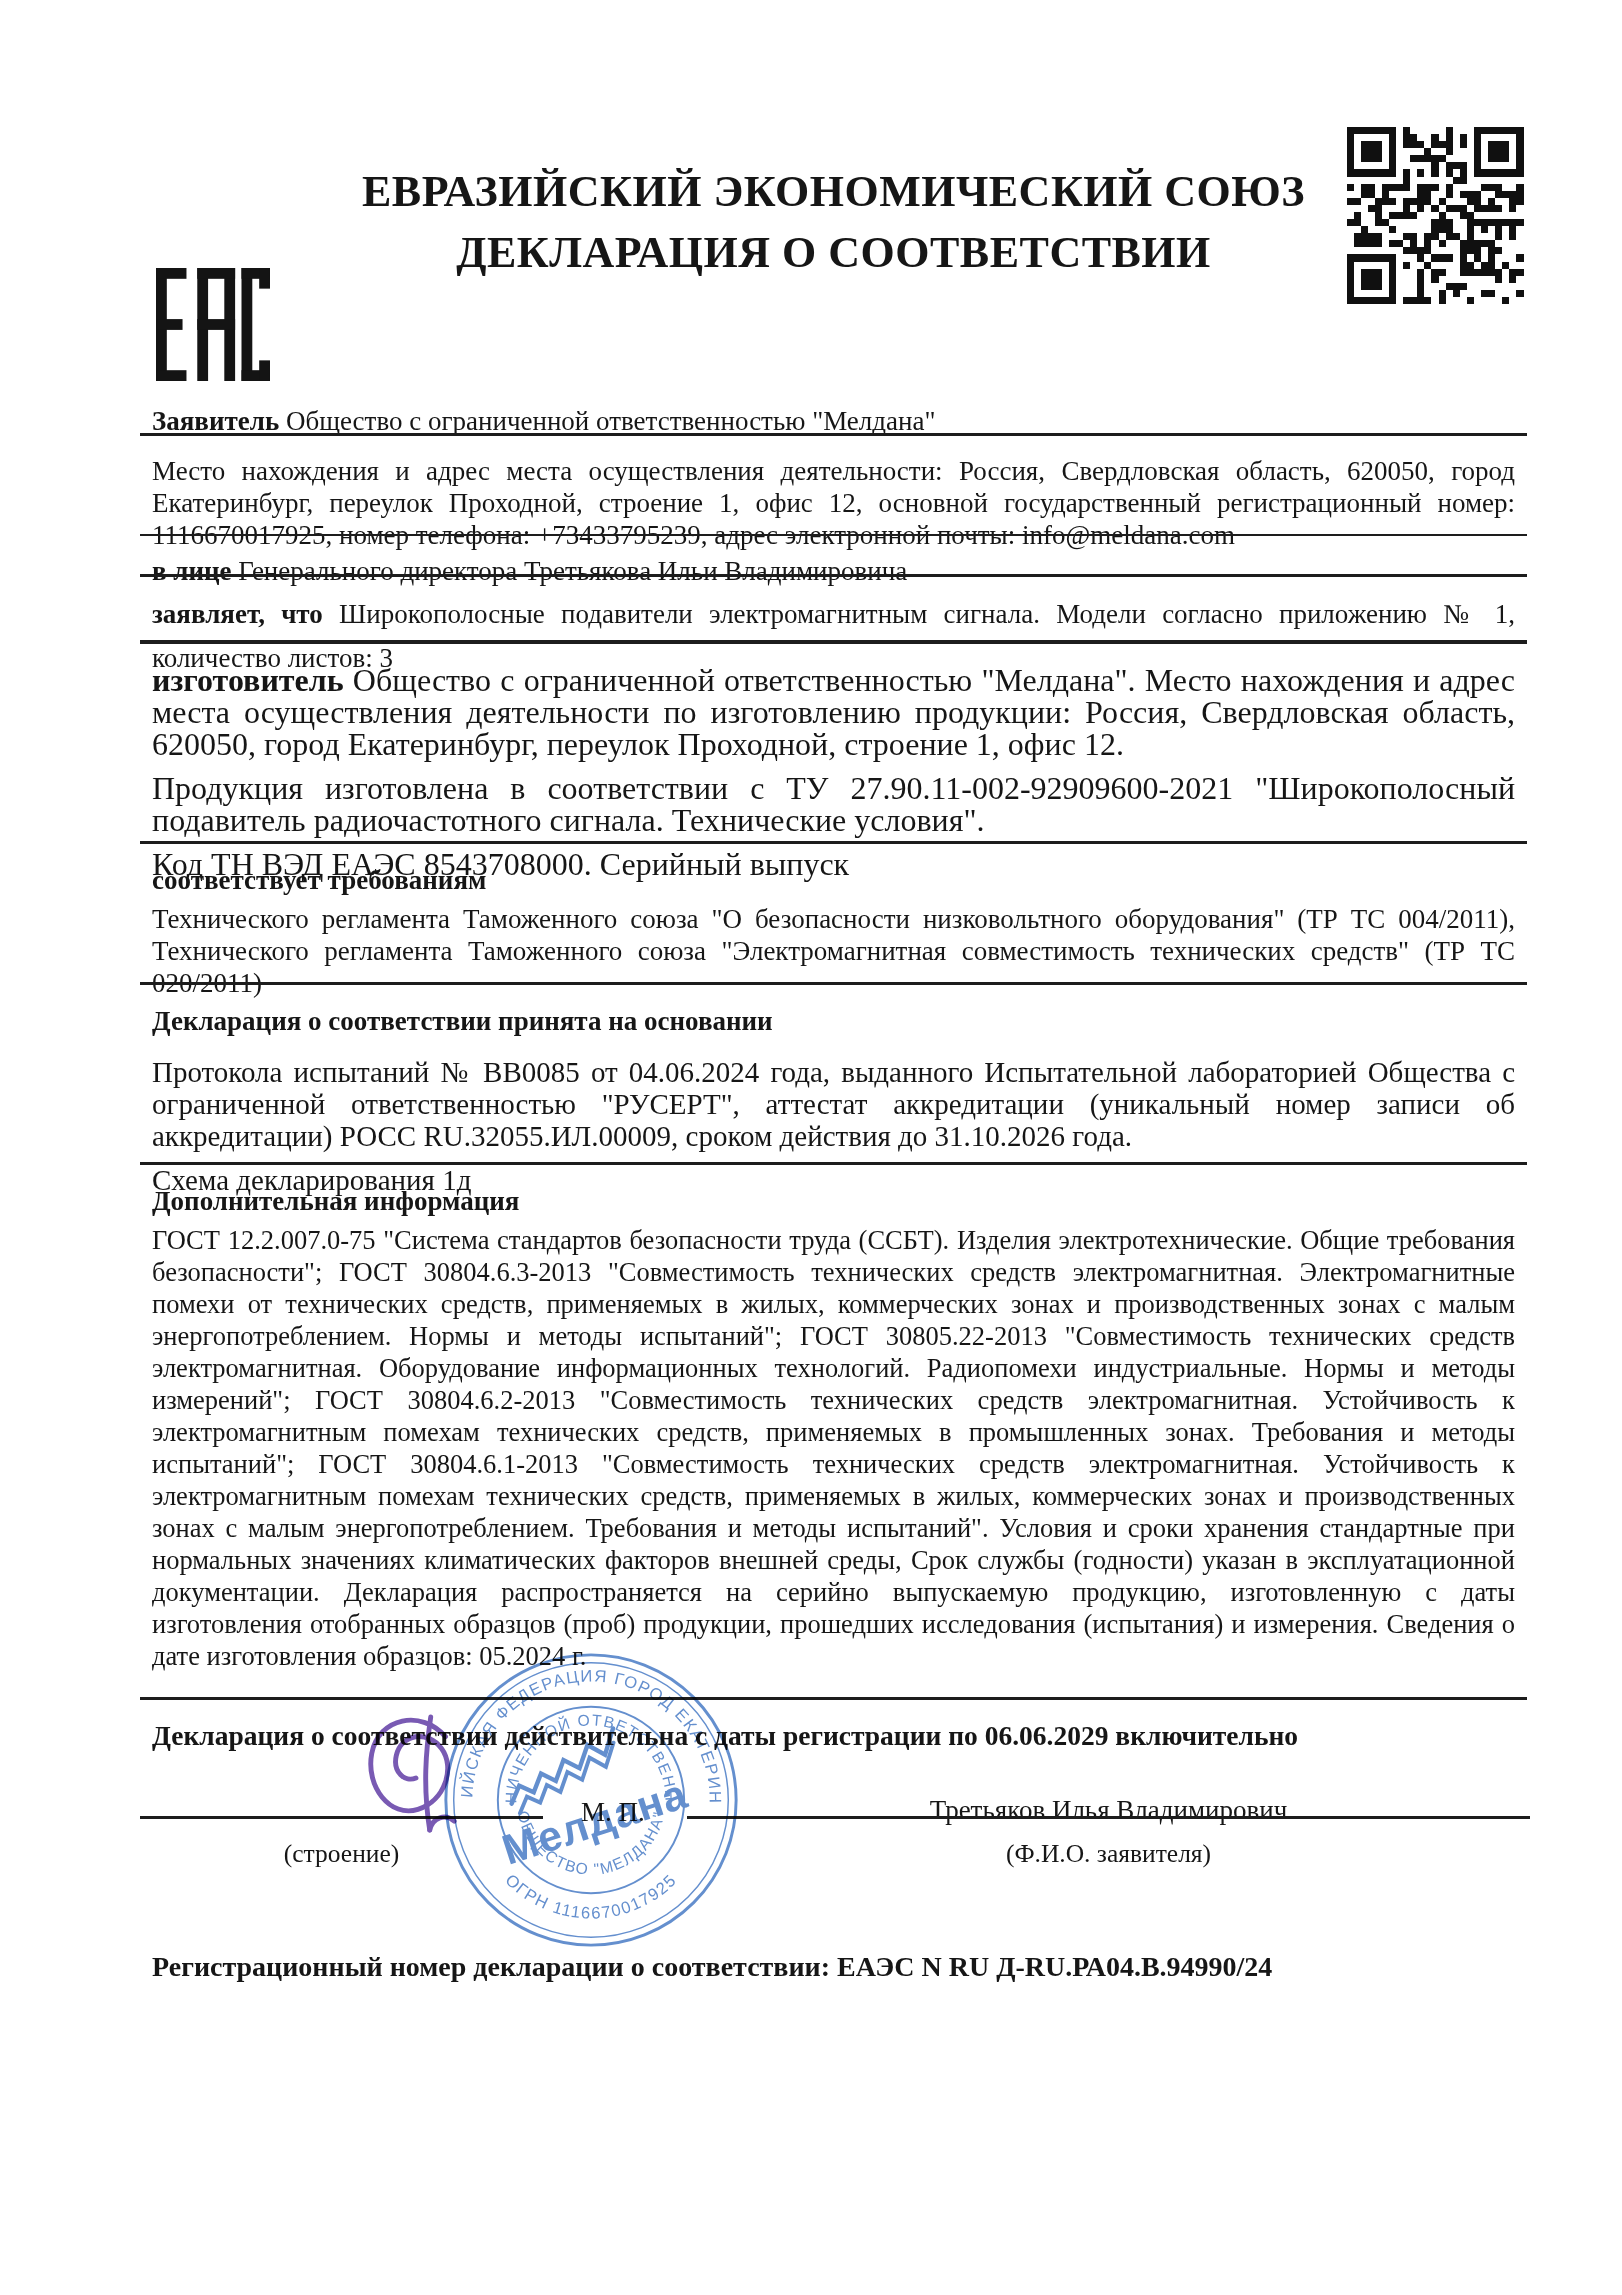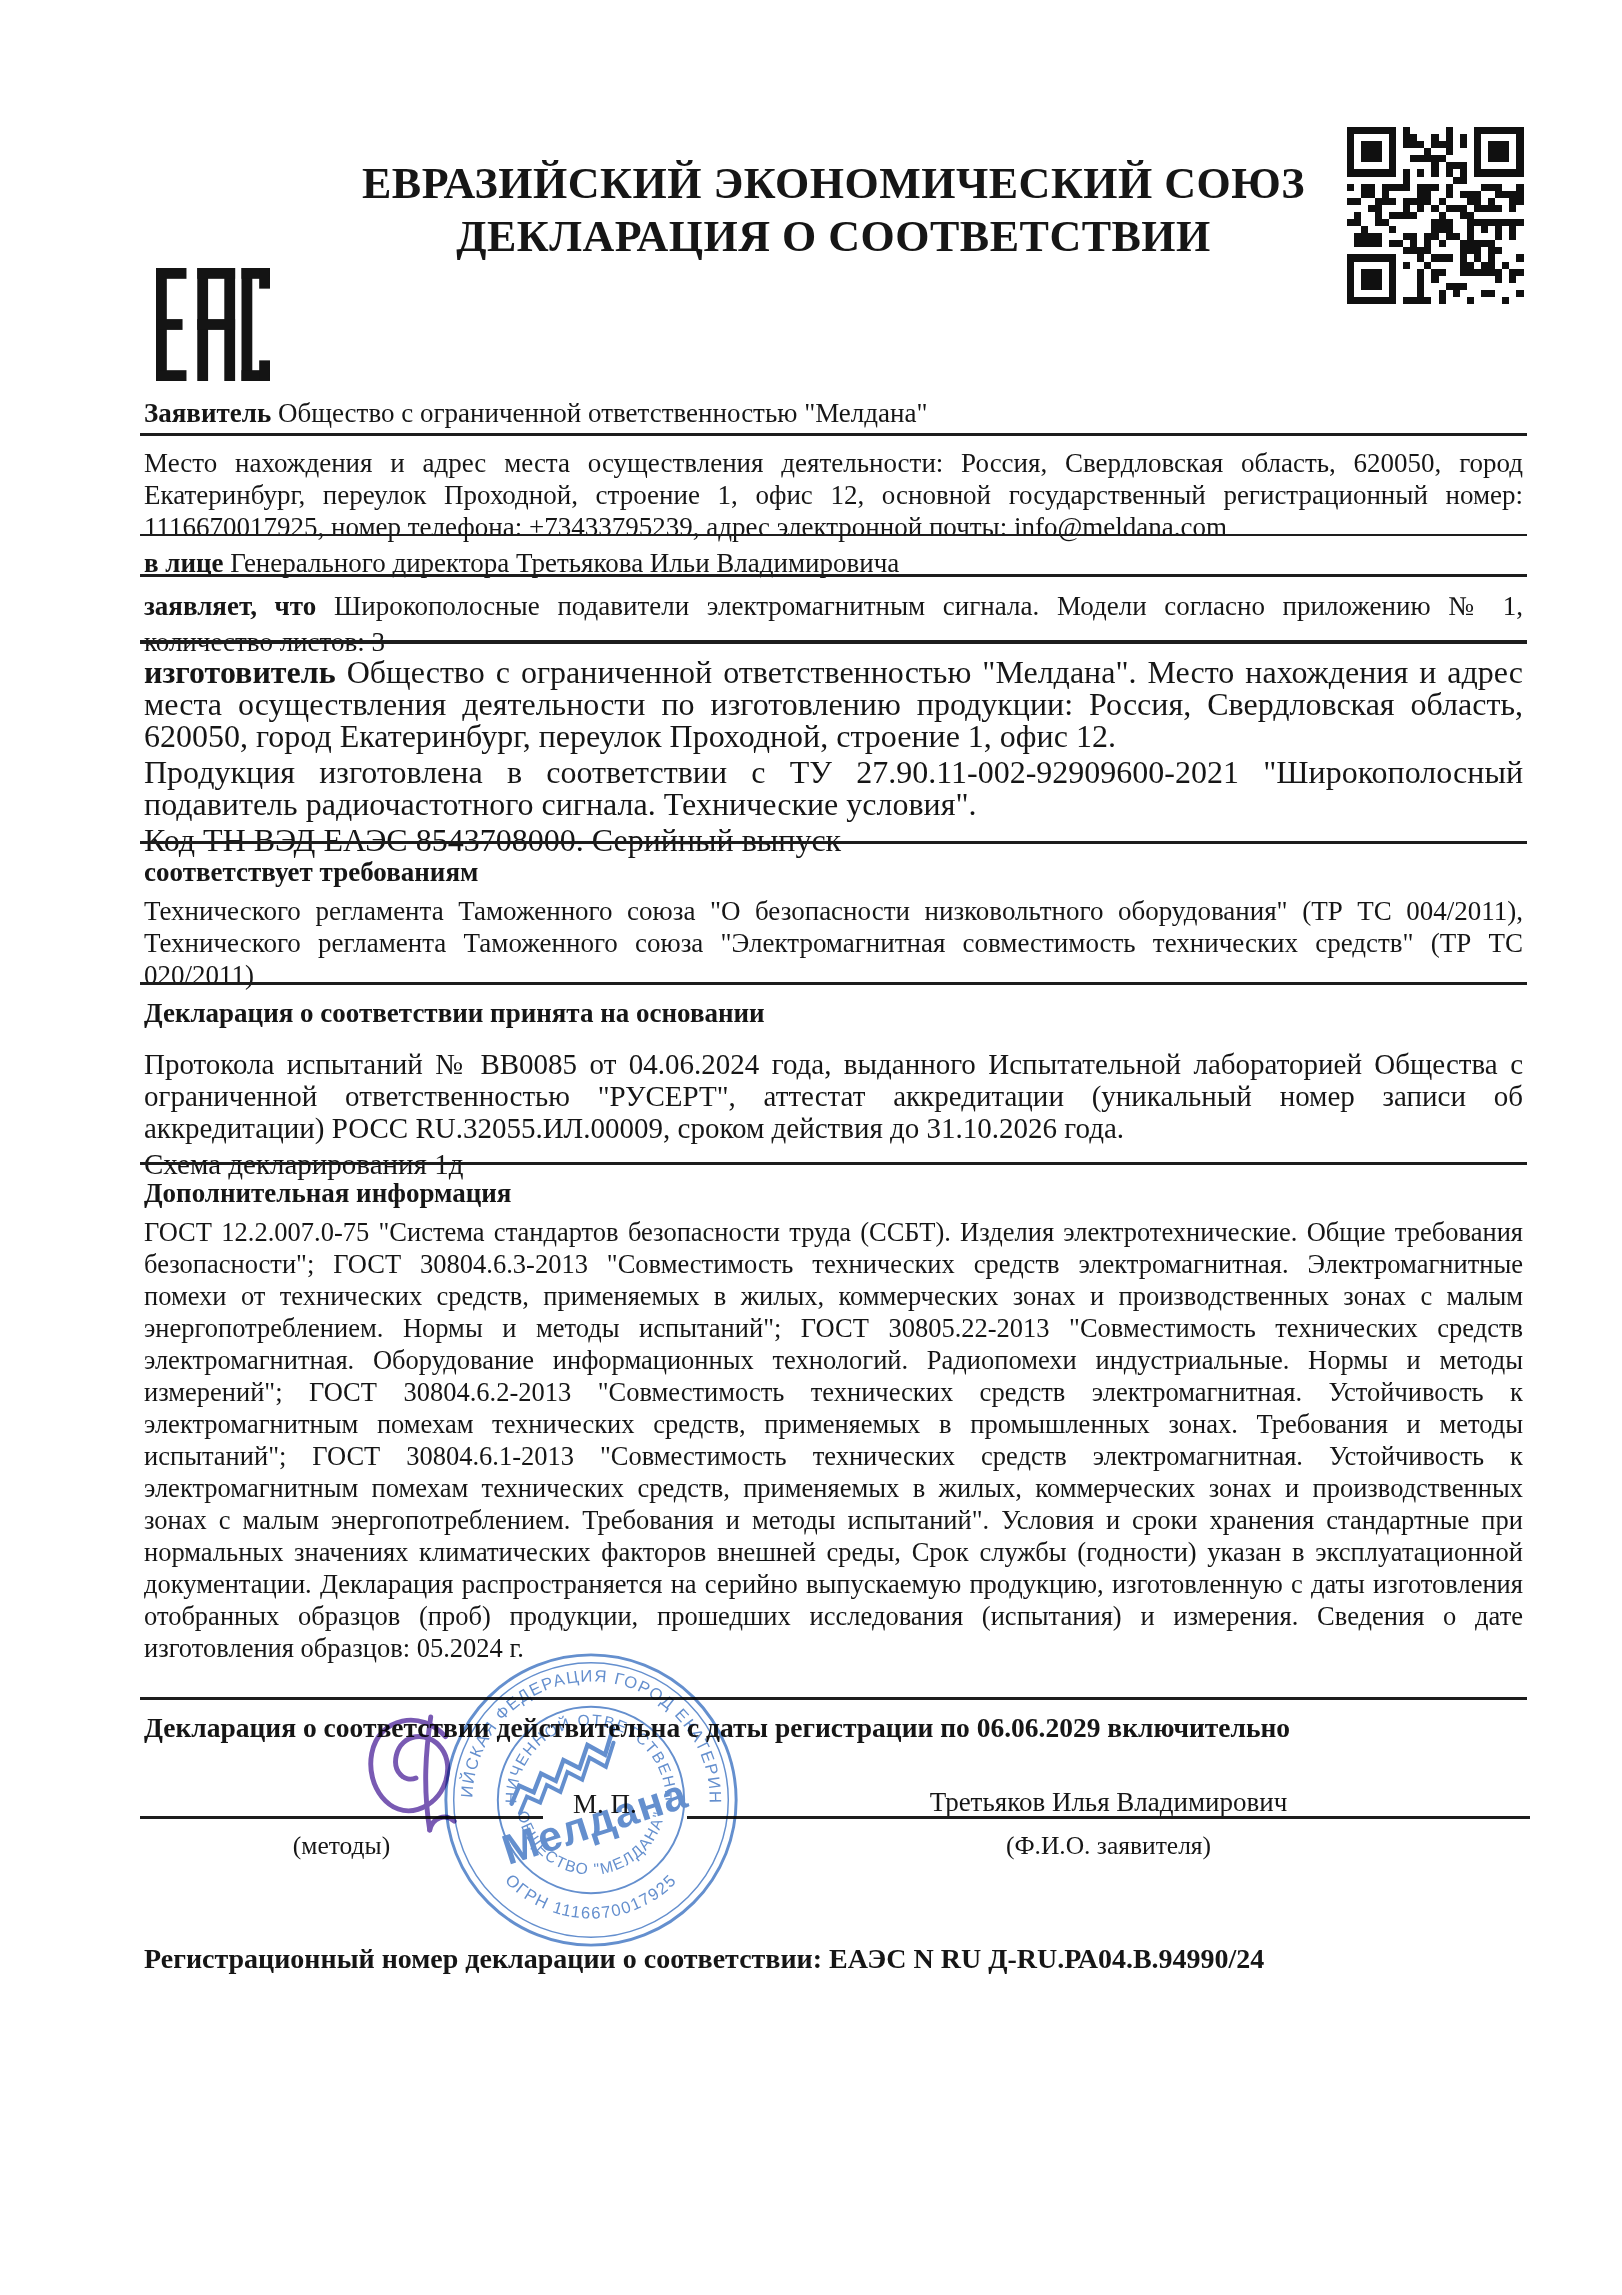--- a/index.html
+++ b/index.html
@@ -3,21 +3,21 @@
 <meta charset="utf-8">
 <style>
   html,body{margin:0;padding:0;background:#9a9a9a;}
   .page{
     position:relative;width:1623px;height:2295px;background:#ffffff;
     font-family:"Liberation Serif","DejaVu Serif",serif;color:#161616;
     overflow:hidden;margin:0 auto;
   }
   .abs{position:absolute;}
   .blk{left:140px;width:1387px;}
-  .page p{margin:4px;}
+  .page p{margin:12px;}
   .t{font-size:27px;line-height:32px;}
   .j{text-align:justify;}
   .jl{text-align:justify;text-align-last:justify;}
   .b{font-weight:bold;}
   .title{top:155px;text-align:center;font-weight:bold;font-size:44px;line-height:49px;letter-spacing:0.5px;}
   .rule{position:absolute;left:140px;width:1387px;background:#1d1d1d;}
   .cap{font-size:25.5px;}
   .center{text-align:center;}
   .regline{font-size:28px;font-weight:bold;line-height:32px;}
   .stamp{opacity:.88;mix-blend-mode:multiply;}
@@ -130,21 +130,21 @@
 
   <div class="abs t" style="left:569px;top:1784px;text-align:right;">
     <p>М. П.</p>
   </div>
   <div class="abs t center" style="left:687px;top:1782px;width:843px;">
     <p>Третьяков Илья Владимирович</p>
   </div>
   <div class="abs" style="left:140px;top:1816px;width:403px;height:2.5px;background:#1d1d1d;"></div>
   <div class="abs" style="left:687px;top:1816px;width:843px;height:2.5px;background:#1d1d1d;"></div>
   <div class="abs cap center" style="left:140px;top:1827px;width:403px;">
-    <p>(методы)</p>
+    <p>(строение)</p>
   </div>
   <div class="abs cap center" style="left:687px;top:1827px;width:843px;">
     <p>(Ф.И.О. заявителя)</p>
   </div>
 
   <svg class="abs stamp" style="left:439px;top:1648px;" width="304" height="304" viewBox="0 0 620 620" aria-hidden="true">
     <defs>
       <path id="arcOuterTop" d="M 68,310 A 242,242 0 0 1 552,310"></path>
       <path id="arcOuterBottom" d="M 68,310 A 242,242 0 0 0 552,310"></path>
       <path id="arcInnerTop" d="M 158,310 A 152,152 0 0 1 462,310"></path>

